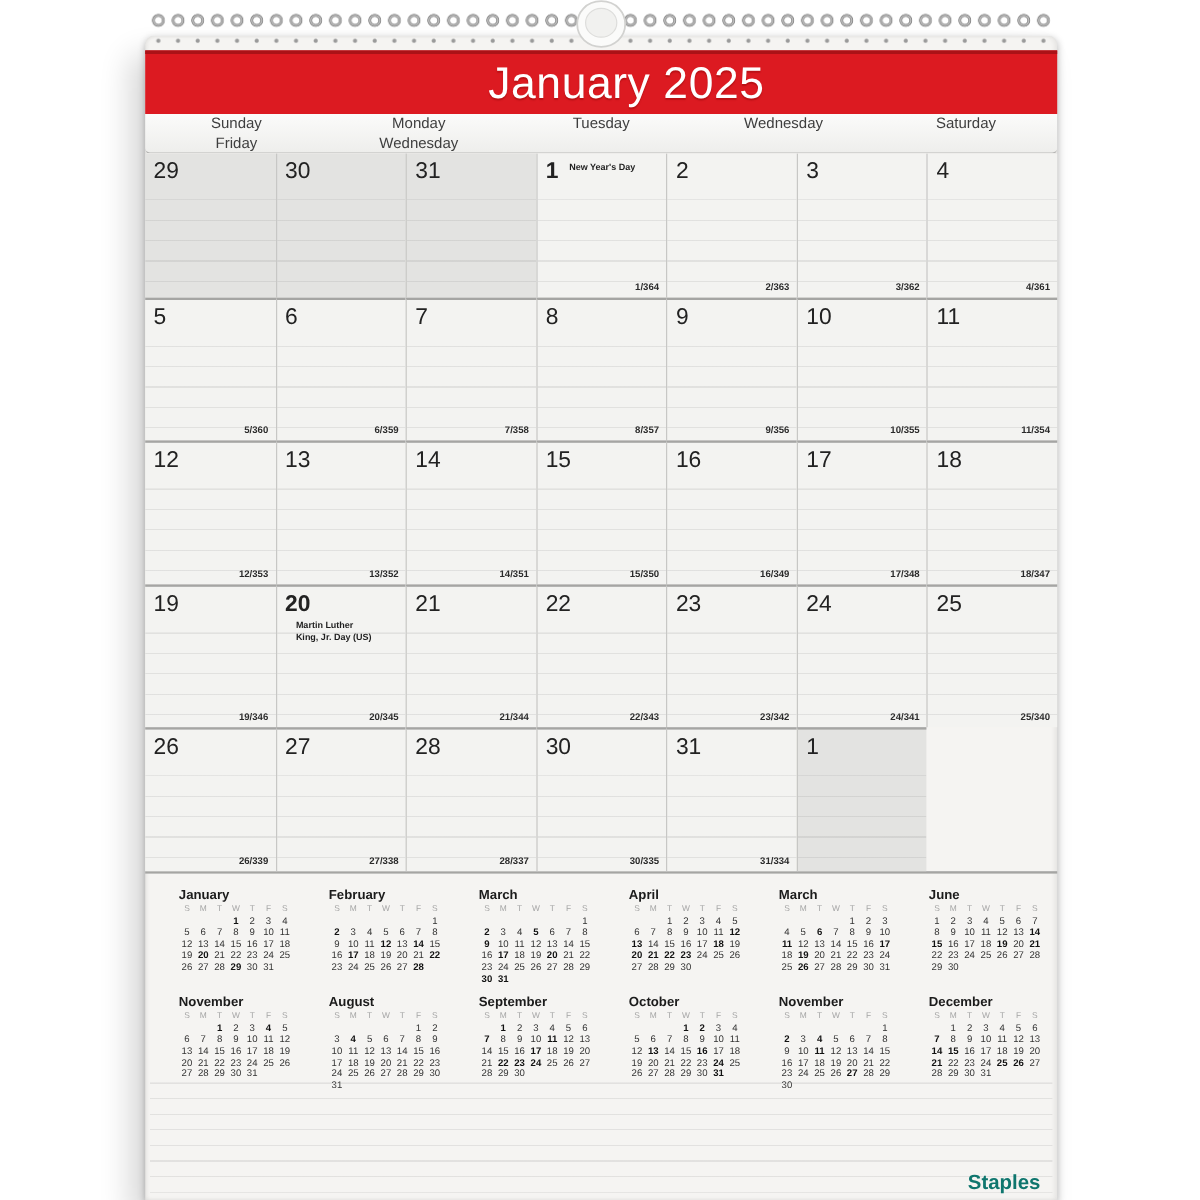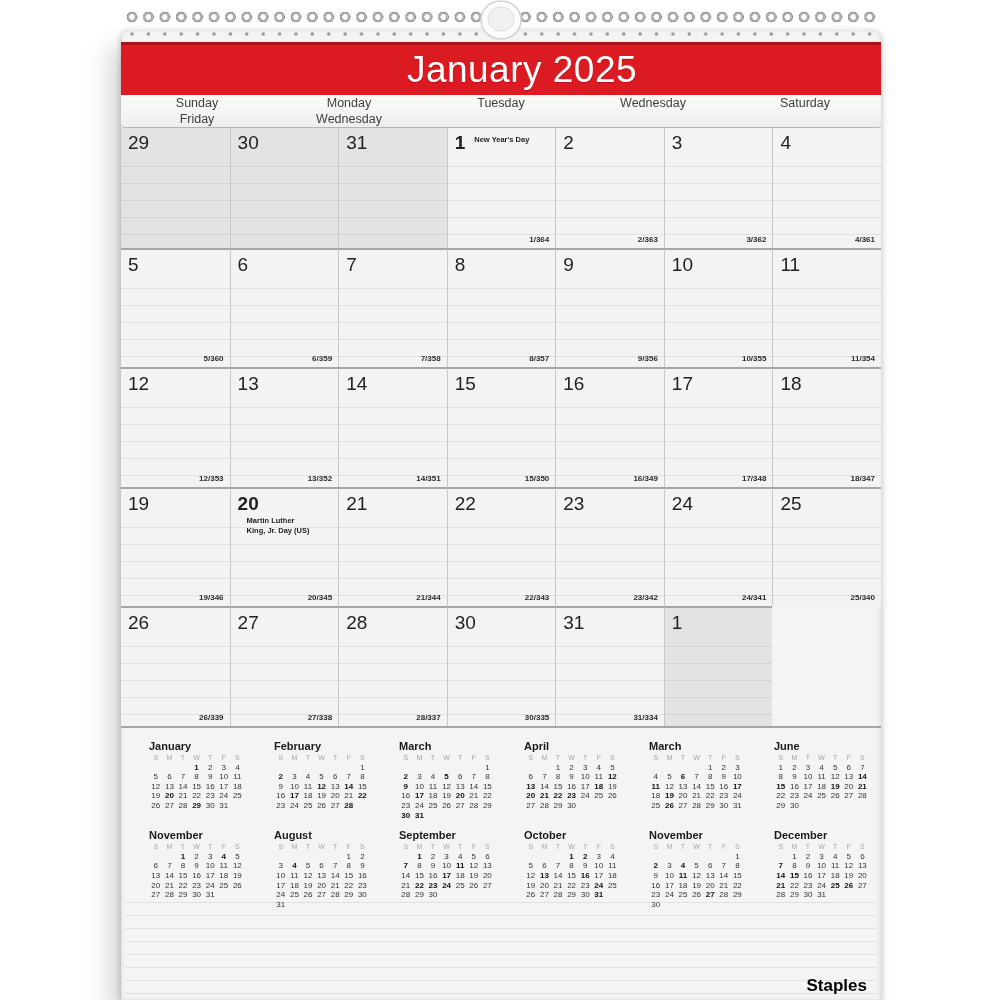--- a/index.html
+++ b/index.html
@@ -49,21 +49,21 @@
   .mini-row{display:grid;grid-template-columns:repeat(6,125px);margin-bottom:9px;}
   .mini{width:104px;}
   .mini-title{font-size:11px;font-weight:700;color:#1b1b1b;margin-bottom:1px;}
   .mini-grid{display:grid;grid-template-columns:repeat(7,13.6px);}
   .mini-grid span{font-size:8px;line-height:9.6px;text-align:center;color:#333;}
   .mini-grid .mdow{color:#a5a5a5;font-size:7px;}
   .mini-grid .bold{font-weight:700;color:#111;}
   
   .notes{position:absolute;left:4px;right:4px;top:872px;height:92px;pointer-events:none;
      background:repeating-linear-gradient(to bottom, rgba(140,140,140,.18) 0 1px, rgba(0,0,0,0) 1px 13px);}
-  .brand{position:absolute;right:14px;bottom:4px;font-size:17px;font-weight:700;color:#000000;}
+  .brand{position:absolute;right:14px;bottom:4px;font-size:17px;font-weight:700;color:#0f766e;}
 </style>
 </head>
 <body>
 
 <div class="stage">
   <div class="page">
 
     <div class="banner">
       <span class="title">January 2025</span>
     </div>

